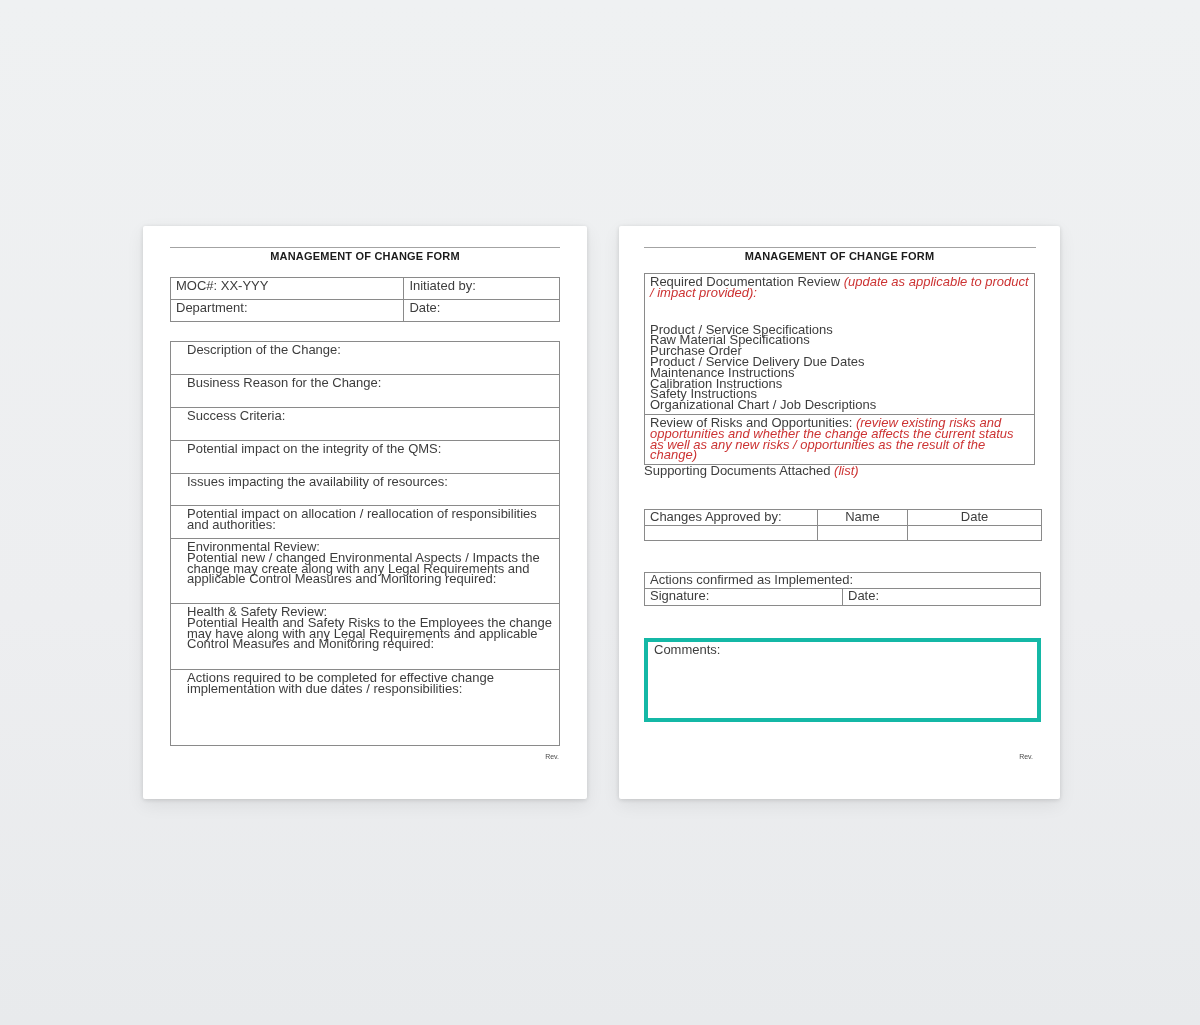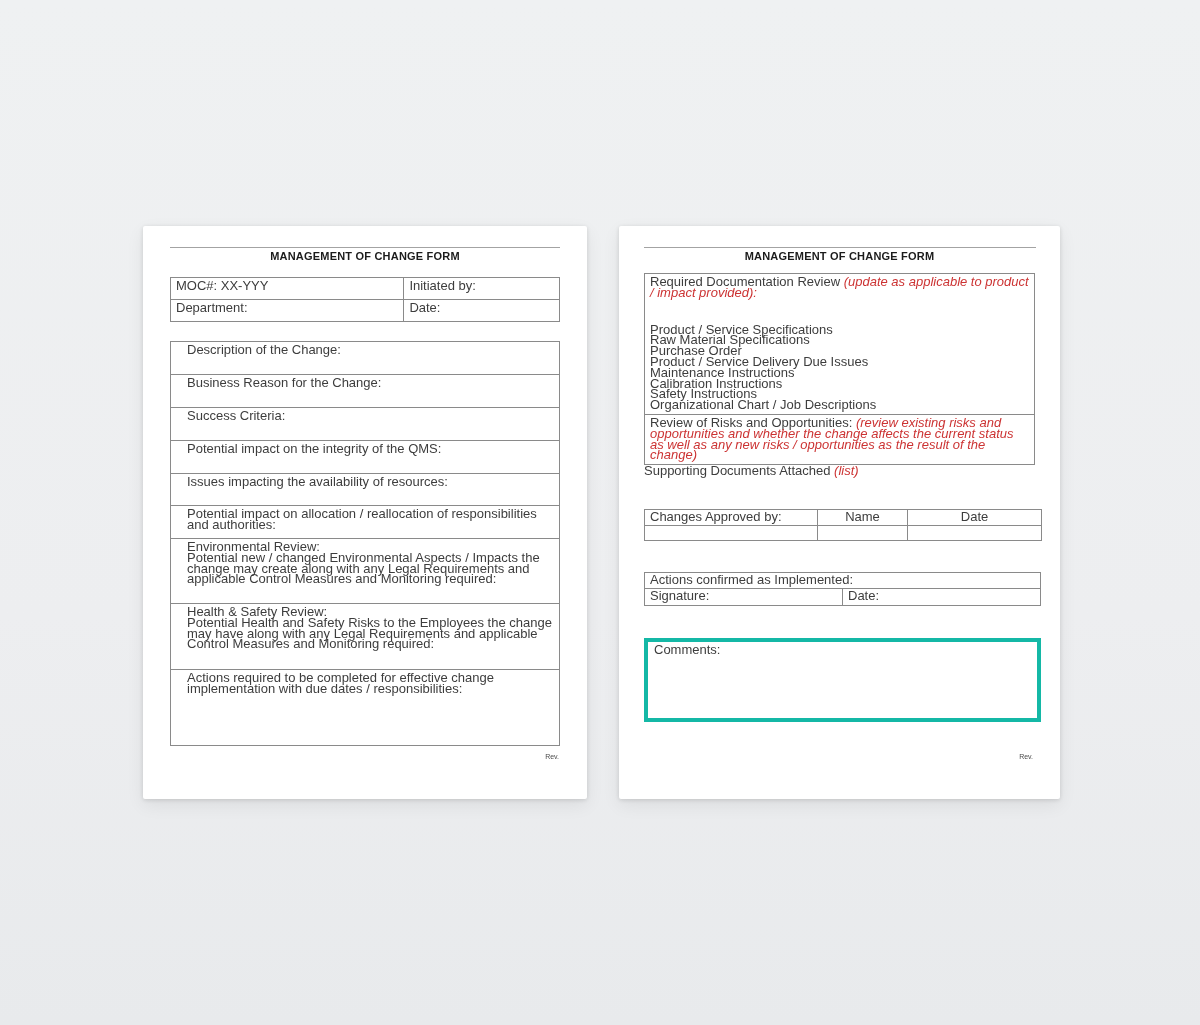--- a/index.html
+++ b/index.html
@@ -130,21 +130,21 @@
     <tbody>
         <tr>
       <td style="height:130px">
         <div>
           <span>Required Documentation Review </span><span class="red-note">(update as applicable to product / impact provided):</span>
         </div>
         <div id="p2-doc-items">
           <div class="doc-item">Product / Service Specifications</div>
           <div class="doc-item">Raw Material Specifications</div>
           <div class="doc-item">Purchase Order</div>
-          <div class="doc-item">Product / Service Delivery Due Issues</div>
+          <div class="doc-item">Product / Service Delivery Due Dates</div>
           <div class="doc-item">Maintenance Instructions</div>
           <div class="doc-item">Calibration Instructions</div>
           <div class="doc-item">Safety Instructions</div>
           <div class="doc-item">Organizational Chart / Job Descriptions</div>
         </div>
       </td>
     </tr>
     <tr>
       <td style="height:45px">
         <span>Review of Risks and Opportunities: </span><span class="red-note">(review existing risks and opportunities and whether the change affects the current status as well as any new risks / opportunities as the result of the change)</span>

